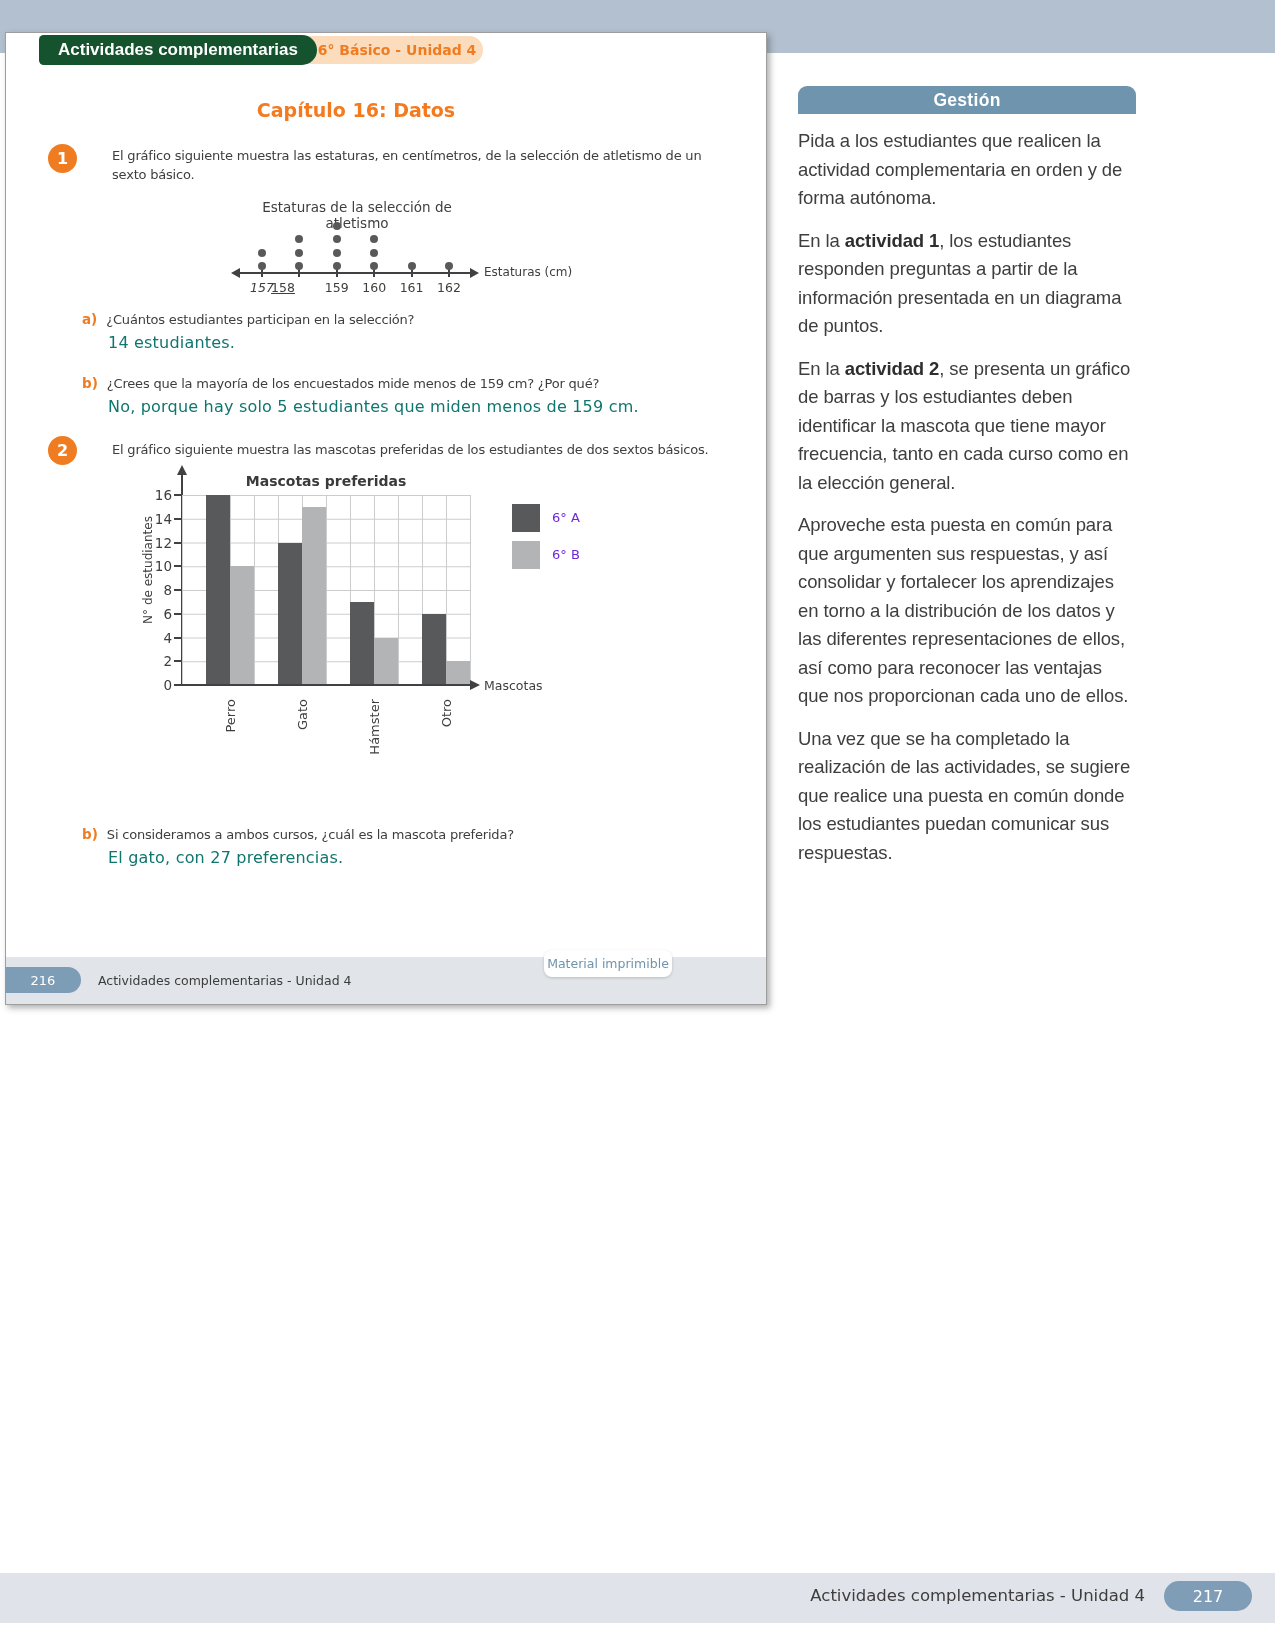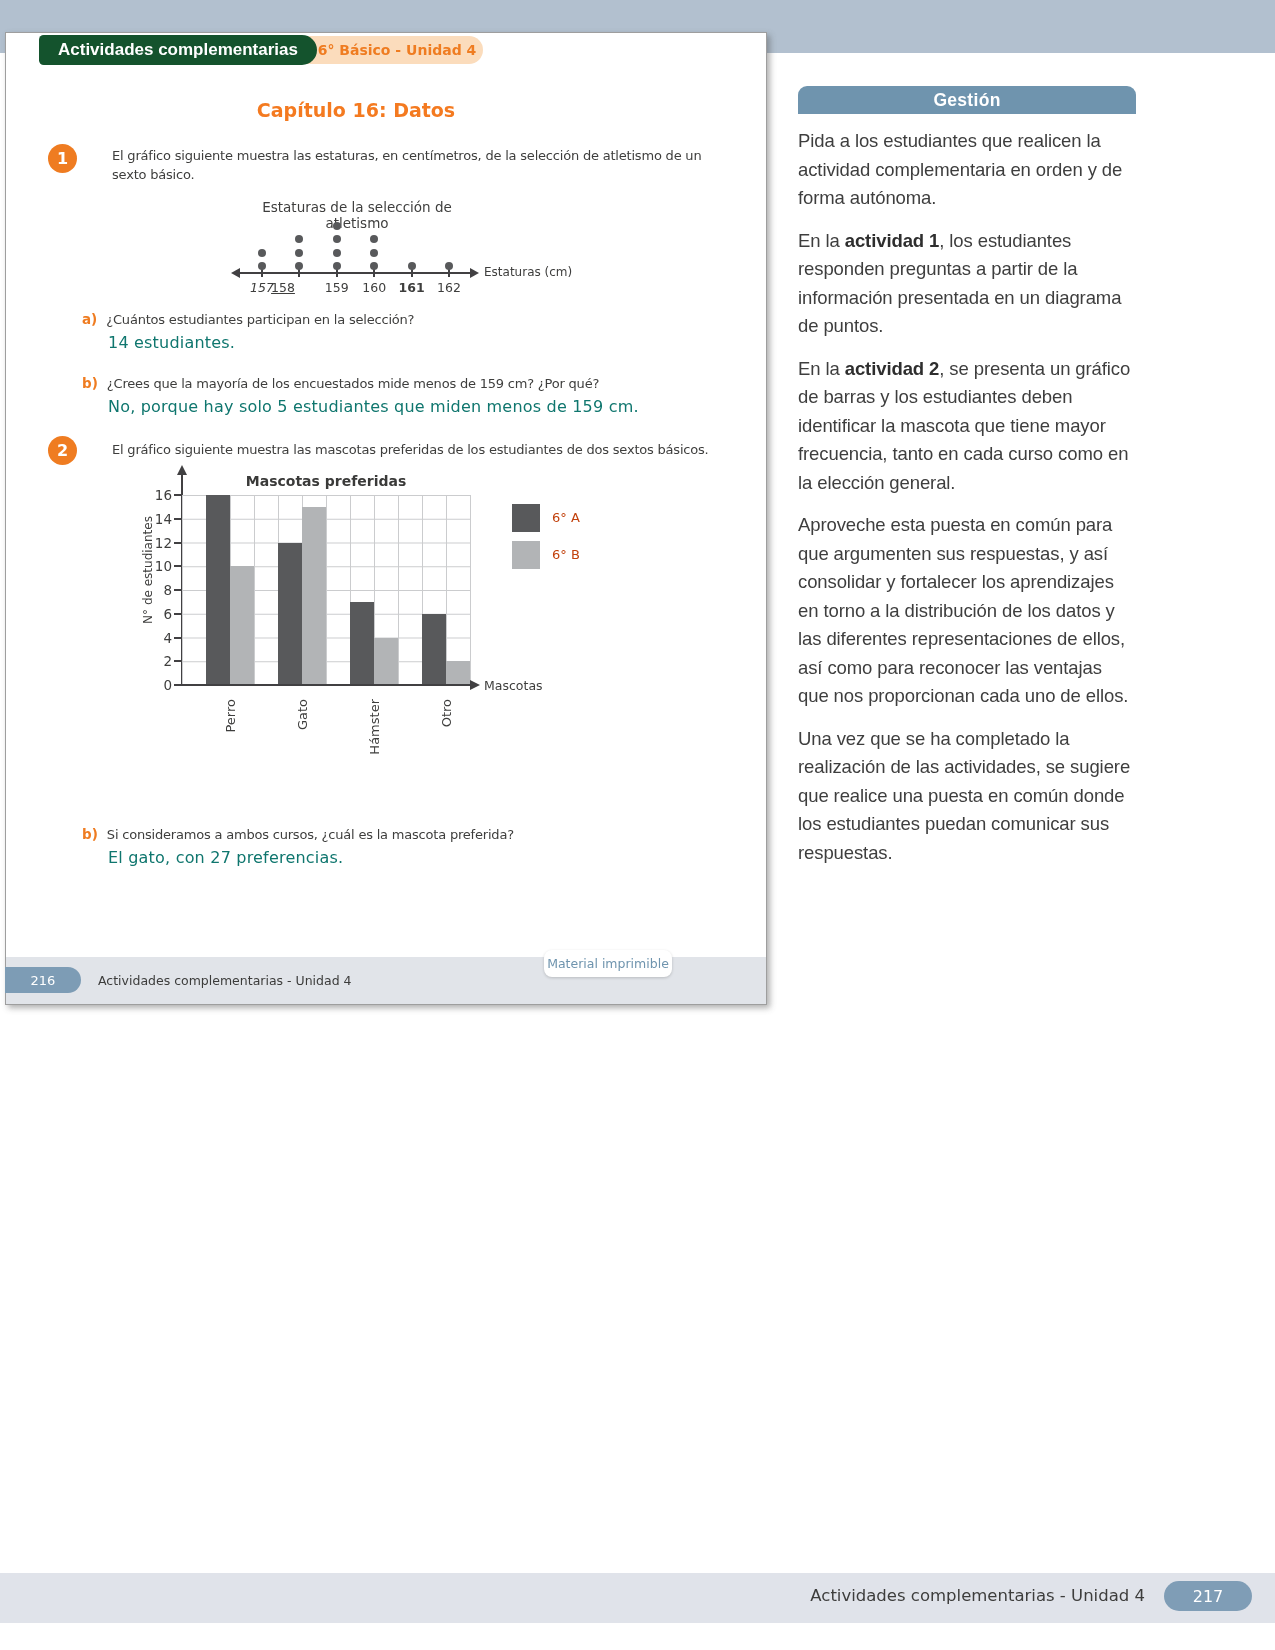--- a/index.html
+++ b/index.html
@@ -67,21 +67,21 @@
              border-right:1px solid #cbccce;
              background-image:linear-gradient(to right,#cbccce 1px,transparent 1px),
                               linear-gradient(to bottom,#cbccce 1px,transparent 1px);
              background-size:24px 23.75px; }
   .bc-bar { position:absolute; bottom:0; width:24px; }
   .bc-ytick-label { position:absolute; left:0; width:36px; text-align:right; font-size:13.5px; color:#3e3e3d; }
   .bc-ytick-mark { position:absolute; left:38px; width:7px; height:2px; background:#414042; }
   .bc-cat { position:absolute; width:90px; height:14px; font-size:13px; color:#3e3e3d; text-align:right;
             transform:rotate(-90deg); white-space:nowrap; }
   .bc-legend-swatch { position:absolute; left:376px; width:28px; height:28px; }
-  .bc-legend-label { position:absolute; left:416px; font-size:13px; color:#c2410c; }
+  .bc-legend-label { position:absolute; left:416px; font-size:13px; color:#6d28d9; }
 
   
   .page-footer { position:absolute; left:0; top:924px; width:760px; height:47px; background:#e1e4e9; }
   .pf-badge { position:absolute; left:-1px; top:10px; width:76px; height:26px; background:#7d9cb5;
               border-radius:0 13px 13px 0; color:#fff; font-size:13px; display:flex; align-items:center; justify-content:center; }
   .pf-label { position:absolute; left:92px; top:16px; font-size:12.5px; color:#3c3c3b; }
   .pf-pill { position:absolute; left:538px; top:-7px; width:128px; height:27px; background:#fff; border-radius:8px;
              color:#6f94ae; font-size:12.5px; display:flex; align-items:center; justify-content:center;
              box-shadow:0 1px 3px rgba(0,0,0,.18); }
 
@@ -135,21 +135,21 @@
           <div class="dp-dot" style="left: 98.8px; top: 63px;"></div>
           <div class="dp-dot" style="left: 98.8px; top: 49.6px;"></div>
           <div class="dp-dot" style="left: 98.8px; top: 36.2px;"></div>
           <div class="dp-dot" style="left: 98.8px; top: 22.8px;"></div>
           <div class="dp-tick" style="left: 139.2px;"></div>
           <div class="dp-cat" style="left: 124.2px;">160</div>
           <div class="dp-dot" style="left: 136.2px; top: 63px;"></div>
           <div class="dp-dot" style="left: 136.2px; top: 49.6px;"></div>
           <div class="dp-dot" style="left: 136.2px; top: 36.2px;"></div>
           <div class="dp-tick" style="left: 176.6px;"></div>
-          <div class="dp-cat" style="left: 161.6px; font-weight: bold;">161</div>
+          <div class="dp-cat" style="left: 161.6px;">161</div>
           <div class="dp-dot" style="left: 173.6px; top: 63px;"></div>
           <div class="dp-tick" style="left: 214px;"></div>
           <div class="dp-cat" style="left: 199px;">162</div>
           <div class="dp-dot" style="left: 211px; top: 63px;"></div>
         </div>
     </div>
 
     <div class="question q1a">
       <span class="q-letter">a)</span><span class="q-text">¿Cuántos estudiantes participan en la selección?</span>
       <div class="q-answer">14 estudiantes.</div>

